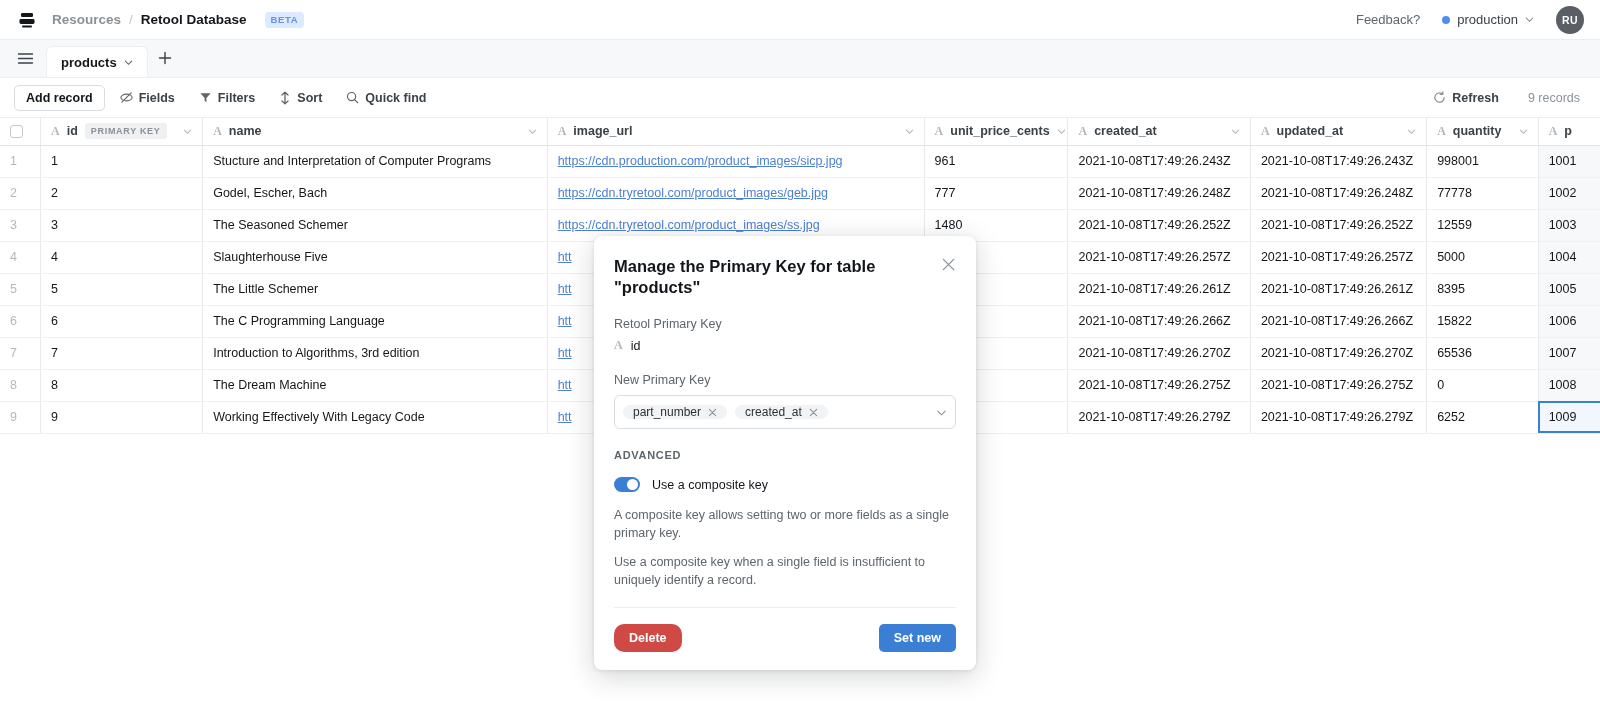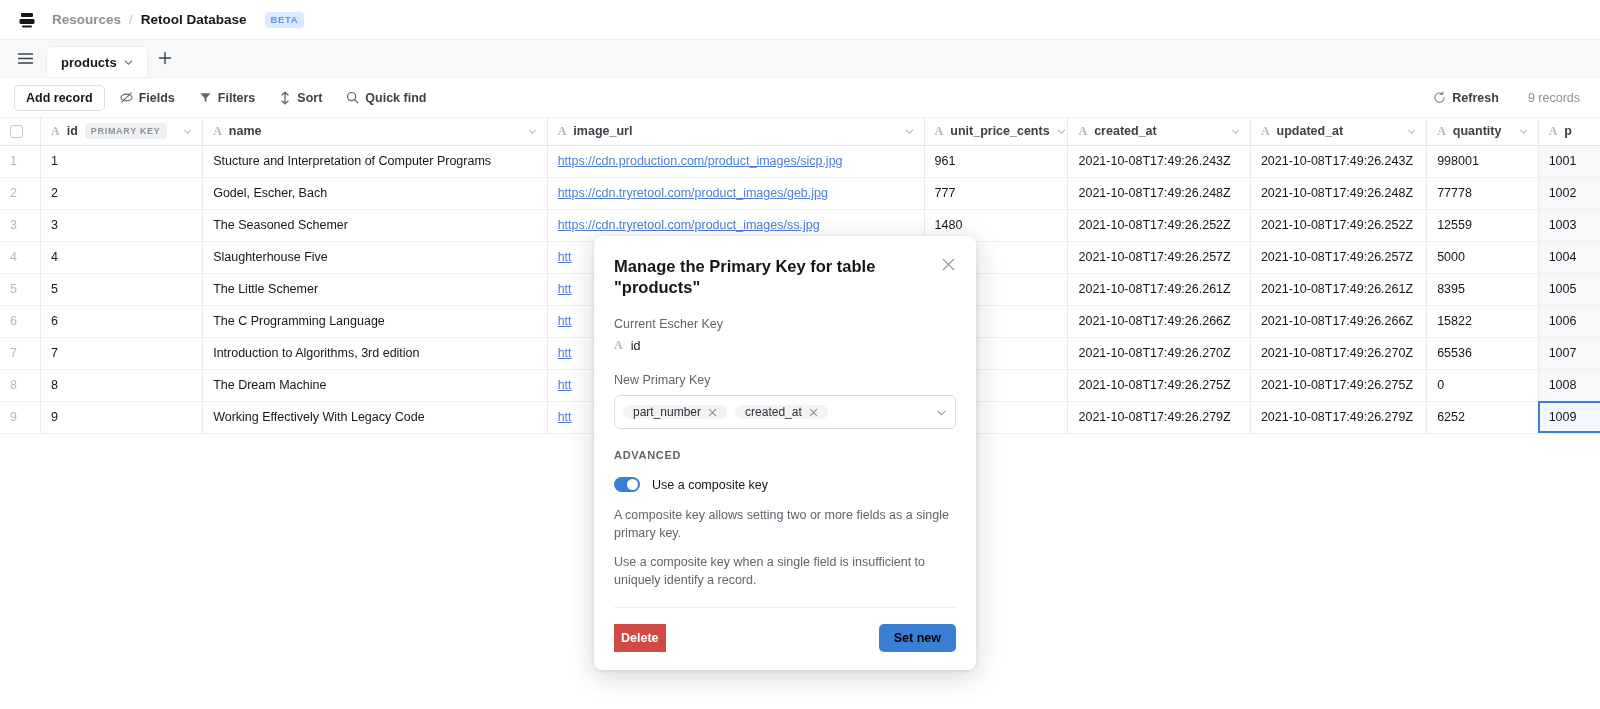--- a/index.html
+++ b/index.html
@@ -143,44 +143,57 @@
   .toggle .knob {
     position:absolute; right:2px; top:2px; width:11px; height:11px; border-radius:50%; background:#fff;
   }
   .toggle-text { font-size:12.5px; color:#13171b; }
   .help { margin-top:14px; font-size:12.5px; color:#5d656d; line-height:1.45; }
   .help + .help { margin-top:10px; }
   .modal-divider { margin-top:18px; border-top:1px solid #eceef0; }
   .modal-actions { display:flex; align-items:center; margin-top:16px; }
   .btn-delete {
     background:#cf4a45; color:#fff; font-size:12.5px; font-weight:700;
-    border:none; border-radius:0; padding:7px 7px; cursor:pointer;
+    border:none; border-radius:10px; padding:7px 15px; cursor:pointer;
   }
   .btn-setnew {
-    margin-left:auto; background:#3b7fd4; color:#000000; font-size:12.5px; font-weight:700;
+    margin-left:auto; background:#3b7fd4; color:#ffffff; font-size:12.5px; font-weight:700;
     border:none; border-radius:5px; padding:7px 15px; cursor:pointer;
   }
   svg { display:block; }
 </style>
 </head>
 <body>
 
 <div class="topbar">
   <div class="logo">
     <svg width="20" height="20" viewBox="0 0 20 20">
       <rect x="4" y="3" width="12" height="4" rx="1.2" fill="#13171b"></rect>
       <rect x="2.5" y="9" width="15" height="5" rx="1.4" fill="#13171b"></rect>
       <rect x="5" y="15.5" width="10" height="2" rx="1" fill="#13171b"></rect>
     </svg>
   </div>
   <div class="breadcrumb">
     <span class="crumb-link">Resources</span>
     <span class="crumb-sep">/</span>
     <span class="crumb-current">Retool Database</span>
     <span class="beta-badge">BETA</span>
+  </div>
+  <div class="topbar-right">
+    <span class="feedback">Feedback?</span>
+    <span class="env">
+      <span class="env-dot"></span>
+      <span>production</span>
+      <span>
+        <svg width="9" height="9" viewBox="0 0 10 10">
+            <path d="M1.5 3.5 L5 7 L8.5 3.5" fill="none" stroke="#8a9199" stroke-width="1.2" stroke-linecap="round"></path>
+          </svg>
+      </span>
+    </span>
+    <span class="avatar">RU</span>
   </div>
 </div>
 
 <div class="tabstrip">
   <div class="hamburger">
     <svg width="15" height="11" viewBox="0 0 15 11">
       <path d="M0.5 1 H14.5 M0.5 5.5 H14.5 M0.5 10 H14.5" stroke="#3b4248" stroke-width="1.3" stroke-linecap="round"></path>
     </svg>
   </div>
   <div class="tab">
@@ -455,21 +468,21 @@
 <div class="modal">
   <div class="modal-head">
     <div class="modal-title">Manage the Primary Key for table "products"</div>
     <div class="modal-close">
       <svg width="15" height="15" viewBox="0 0 16 16">
           <path d="M2.5 2.5 L13.5 13.5 M13.5 2.5 L2.5 13.5" stroke="#8a9199" stroke-width="1.4" stroke-linecap="round"></path>
         </svg>
     </div>
   </div>
 
-  <div class="field-label">Current Escher Key</div>
+  <div class="field-label">Retool Primary Key</div>
   <div class="current-pk">
     <span class="type-icon">A</span>
     <span>id</span>
   </div>
 
   <div class="field-label">New Primary Key</div>
   <div class="select-box">
     <span class="tag">
       <span>part_number</span>
       <span class="tag-x">

